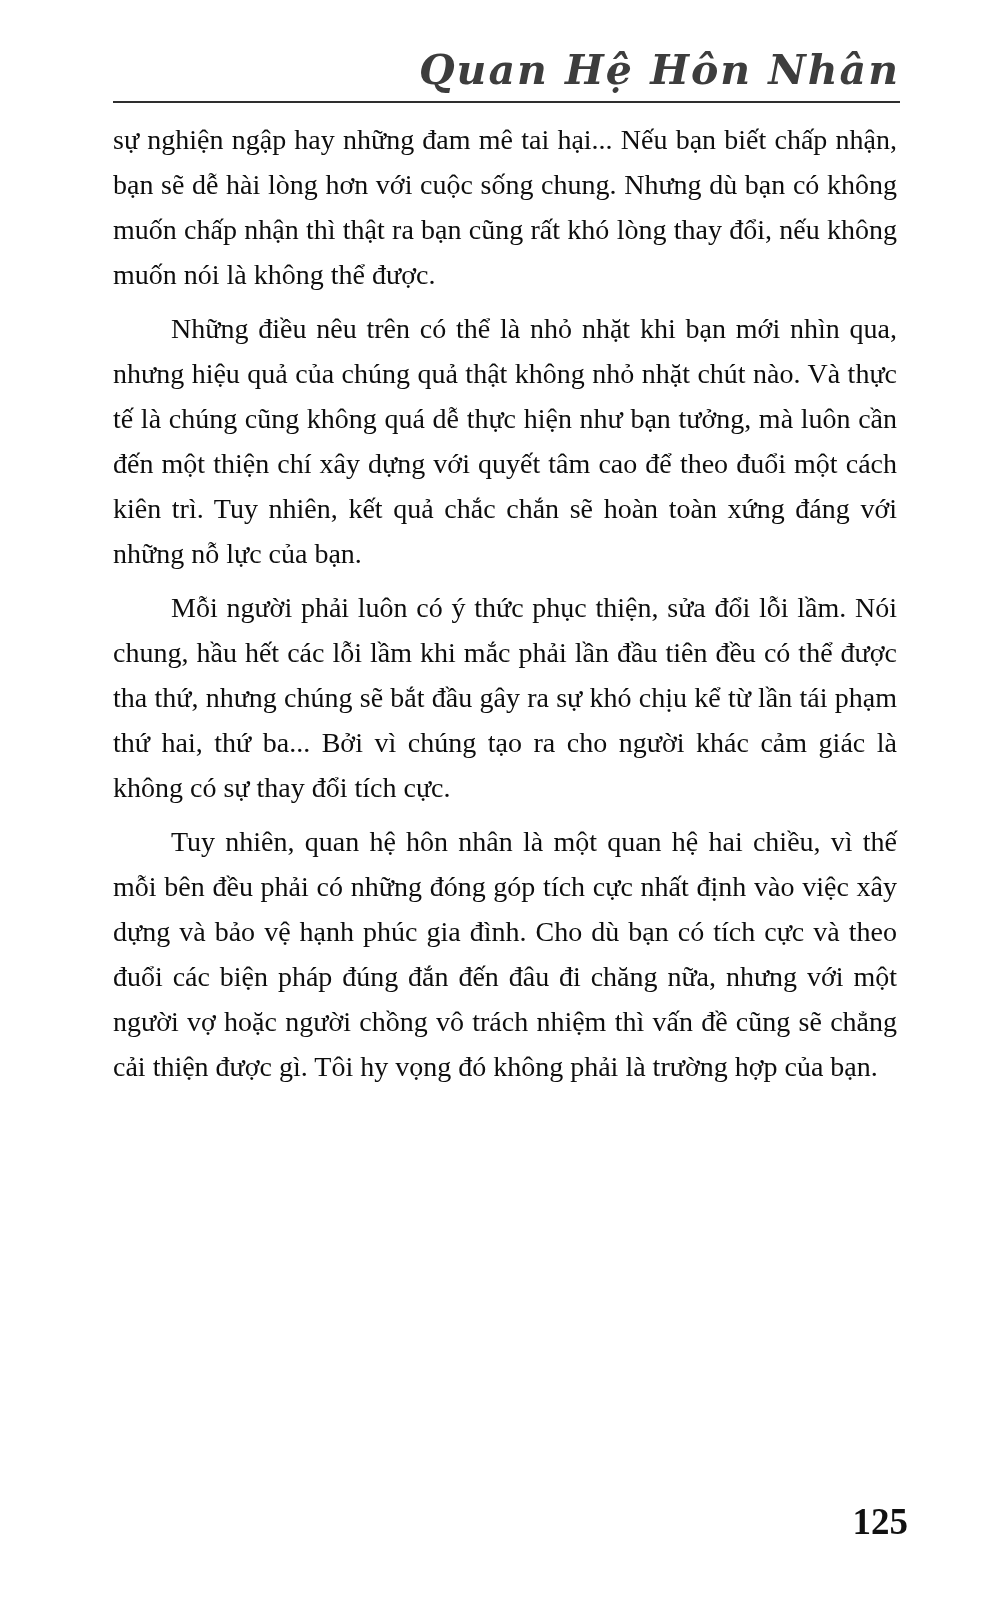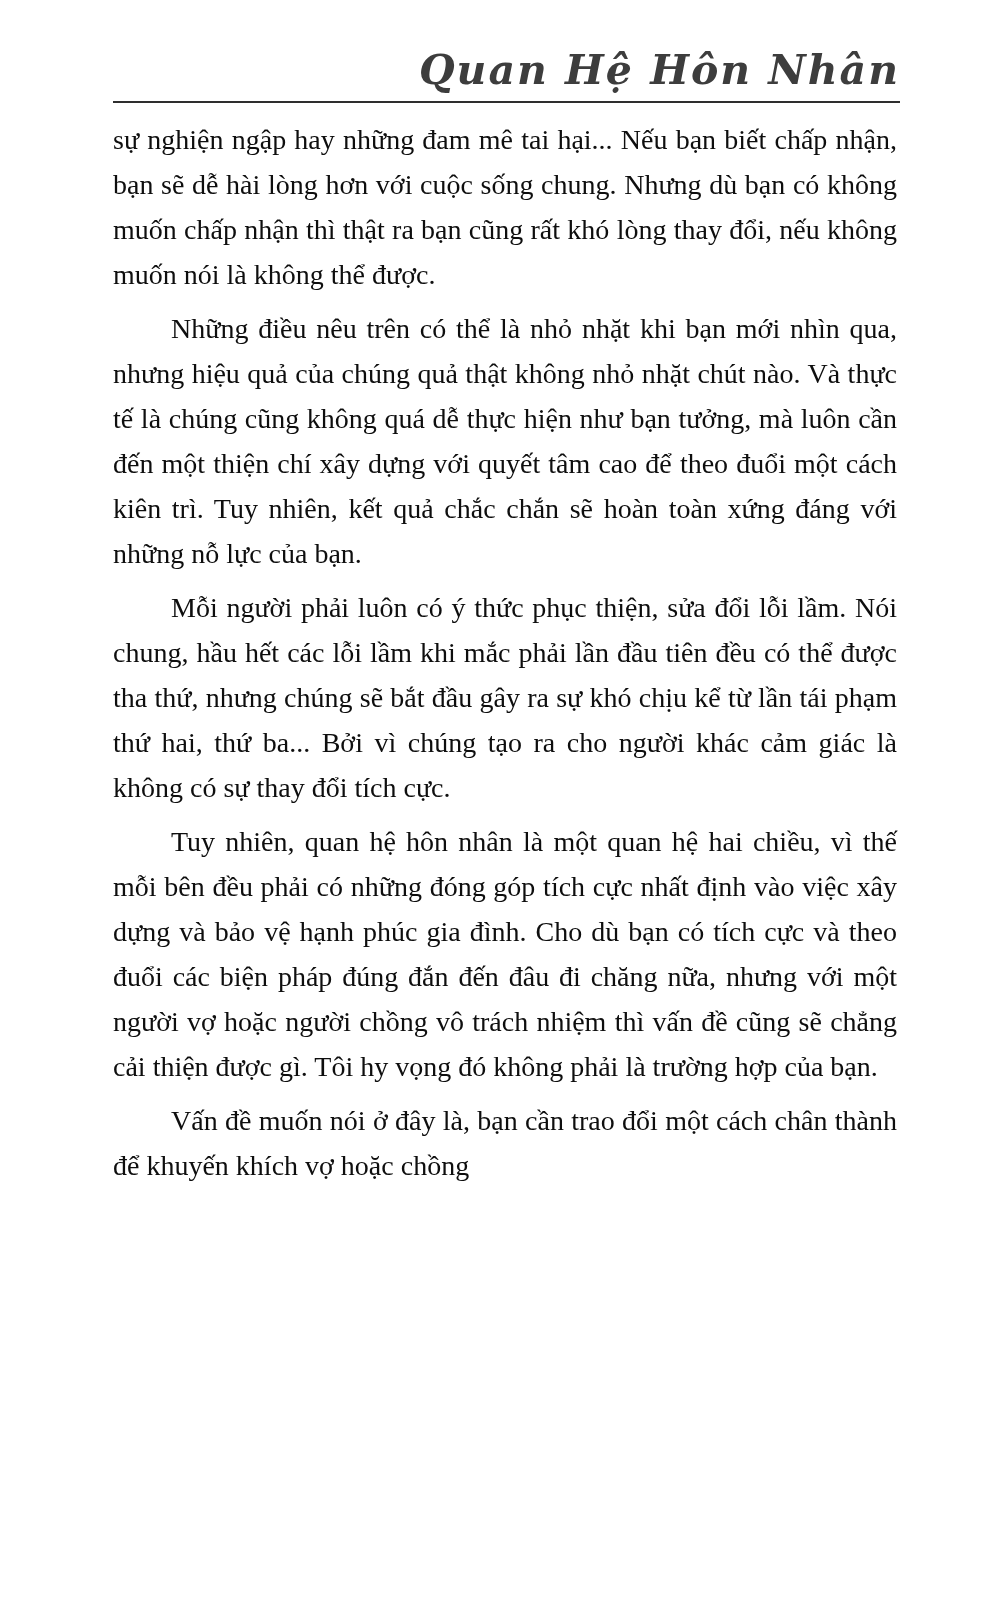--- a/index.html
+++ b/index.html
@@ -74,17 +74,17 @@
 
   <div class="running-header">Quan Hệ Hôn Nhân</div>
 
   <div class="header-rule"></div>
 
   <div class="page-body">
     <p>sự nghiện ngập hay những đam mê tai hại... Nếu bạn biết chấp nhận, bạn sẽ dễ hài lòng hơn với cuộc sống chung. Nhưng dù bạn có không muốn chấp nhận thì thật ra bạn cũng rất khó lòng thay đổi, nếu không muốn nói là không thể được.</p>
     <p class="indent">Những điều nêu trên có thể là nhỏ nhặt khi bạn mới nhìn qua, nhưng hiệu quả của chúng quả thật không nhỏ nhặt chút nào. Và thực tế là chúng cũng không quá dễ thực hiện như bạn tưởng, mà luôn cần đến một thiện chí xây dựng với quyết tâm cao để theo đuổi một cách kiên trì. Tuy nhiên, kết quả chắc chắn sẽ hoàn toàn xứng đáng với những nỗ lực của bạn.</p>
     <p class="indent">Mỗi người phải luôn có ý thức phục thiện, sửa đổi lỗi lầm. Nói chung, hầu hết các lỗi lầm khi mắc phải lần đầu tiên đều có thể được tha thứ, nhưng chúng sẽ bắt đầu gây ra sự khó chịu kể từ lần tái phạm thứ hai, thứ ba... Bởi vì chúng tạo ra cho người khác cảm giác là không có sự thay đổi tích cực.</p>
     <p class="indent">Tuy nhiên, quan hệ hôn nhân là một quan hệ hai chiều, vì thế mỗi bên đều phải có những đóng góp tích cực nhất định vào việc xây dựng và bảo vệ hạnh phúc gia đình. Cho dù bạn có tích cực và theo đuổi các biện pháp đúng đắn đến đâu đi chăng nữa, nhưng với một người vợ hoặc người chồng vô trách nhiệm thì vấn đề cũng sẽ chẳng cải thiện được gì. Tôi hy vọng đó không phải là trường hợp của bạn.</p>
-    <p class="indent">Vấn đề muốn nói ở đây là, bạn cần trao đổi một cách chân thành để khuyến khích vợ hoặc chồng</p>
   </div>
 
+  <div class="page-number">125</div>
 
 </div>
 
 </body></html>

